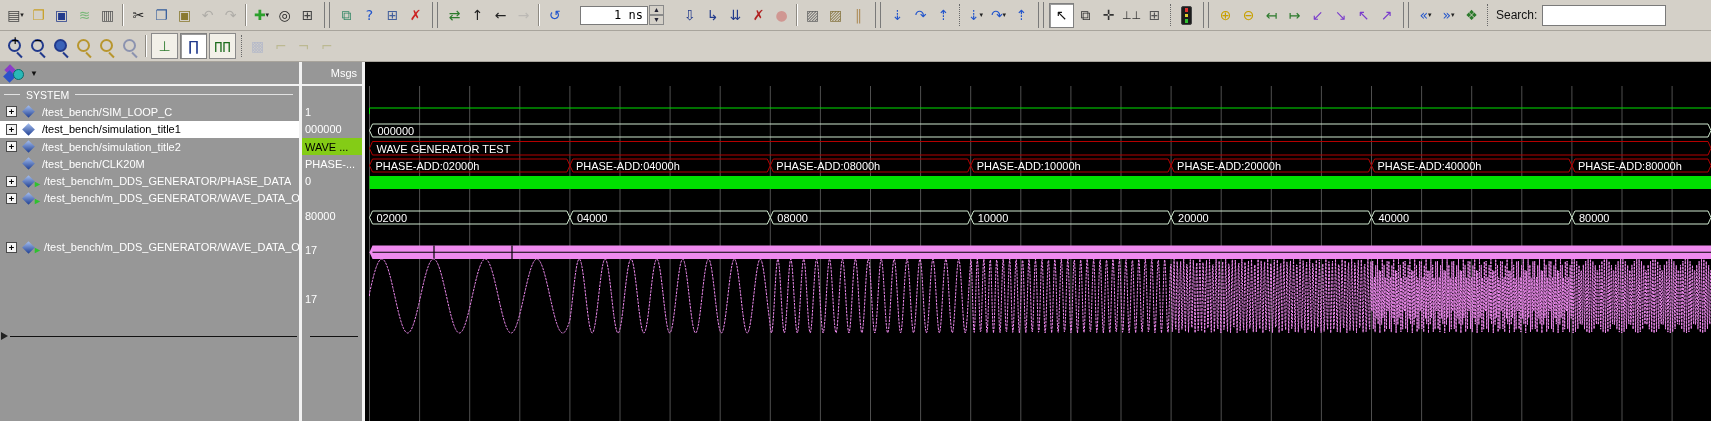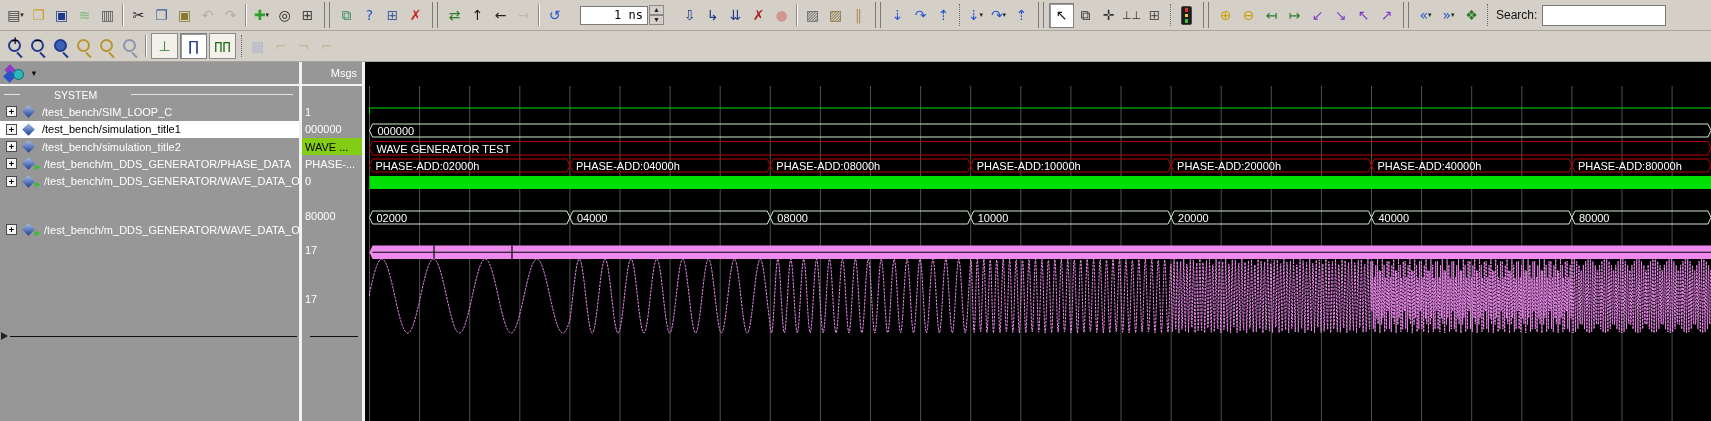--- a/index.html
+++ b/index.html
@@ -54,21 +54,21 @@
   .srow{height:17.3px;display:flex;align-items:center;color:#fff;font-size:11px;white-space:nowrap;overflow:hidden;}
   .srow.selected{background:#fff;color:#000;}
   .srow.tall{height:80px;}
   .expand{width:9px;height:9px;flex:none;background:#f4f4f4;border:1px solid #4a4a4a;color:#000;
           font:bold 9px/8px "DejaVu Sans Mono",monospace;text-align:center;margin-left:6px;}
   .exsp{width:17px;flex:none;}
   .diamond{width:9px;height:9px;flex:none;transform:rotate(45deg);
            background:linear-gradient(135deg,#9ab4e8 10%,#2a4a9a 90%);margin:0 9px 0 7px;}
   .parrow{flex:none;color:#2ec22e;font-size:9px;margin:6px 2px 0 -9px;}
   .sname{overflow:hidden;}
-  .drow{height:17.3px;display:flex;align-items:center;color:#fff;font-size:10.5px;gap:28px;}
+  .drow{height:17.3px;display:flex;align-items:center;color:#fff;font-size:10.5px;}
   .dline{height:1px;background:#e2e2e2;flex:none;}
   .dline.a{width:16px;margin-left:4px;}
   .dline.b{flex:1;margin:0 6px 0 0;}
   .dlabel{margin:0 6px;}
   .vrow{height:17.3px;display:flex;align-items:center;color:#fff;font-size:11px;padding-left:3px;box-sizing:border-box;}
   .vrow.selected{background:#84cc16;color:#000;}
   .vrow.tall{height:80px;}
   .cursor-line{position:absolute;top:274px;left:10px;right:2px;height:1px;background:#111;}
   .cursor-tri{position:absolute;top:270px;left:1px;width:0;height:0;
               border-top:4px solid transparent;border-bottom:4px solid transparent;border-left:7px solid #222;}
@@ -335,20 +335,25 @@
           </div>
           <div class="srow selected">
             <div class="expand">+</div>
             <span class="diamond"></span>
             <span class="sname">/test_bench/simulation_title1</span>
           </div>
           <div class="srow">
             <div class="expand">+</div>
             <span class="diamond"></span>
             <span class="sname">/test_bench/simulation_title2</span>
+          </div>
+          <div class="srow">
+            <div class="exsp"></div>
+            <span class="diamond"></span>
+            <span class="sname">/test_bench/CLK20M</span>
           </div>
           <div class="srow">
             <div class="expand">+</div>
             <span class="diamond"></span>
             <span class="parrow">►</span>
             <span class="sname">/test_bench/m_DDS_GENERATOR/PHASE_DATA</span>
           </div>
           <div class="srow">
             <div class="expand">+</div>
             <span class="diamond"></span>

